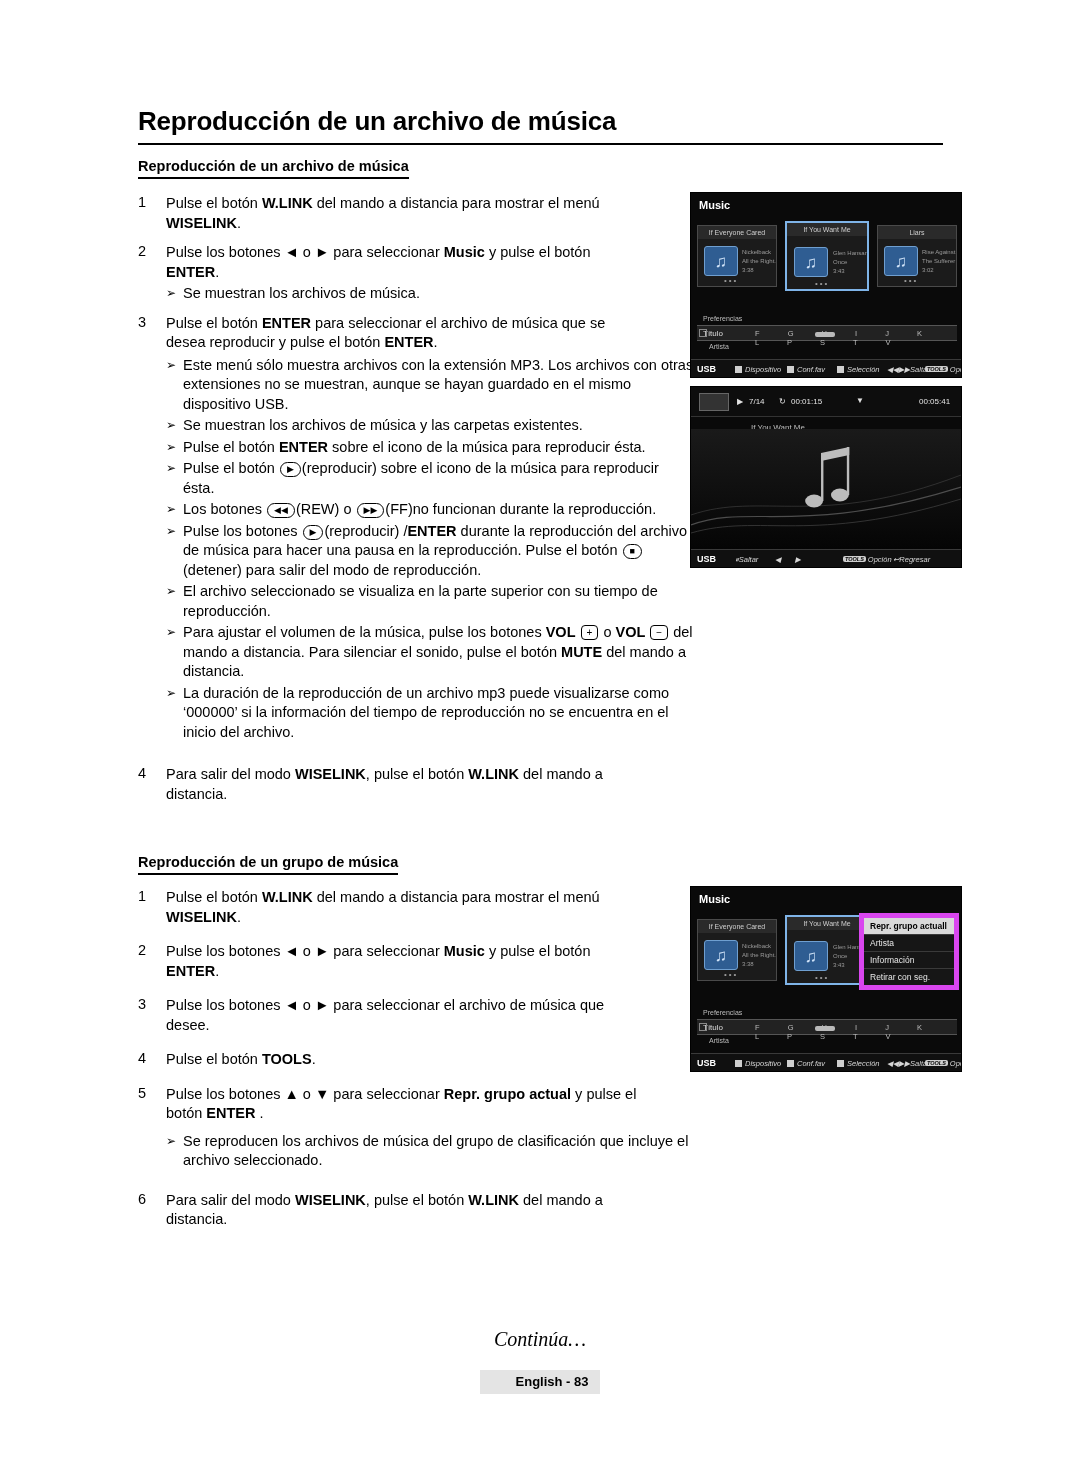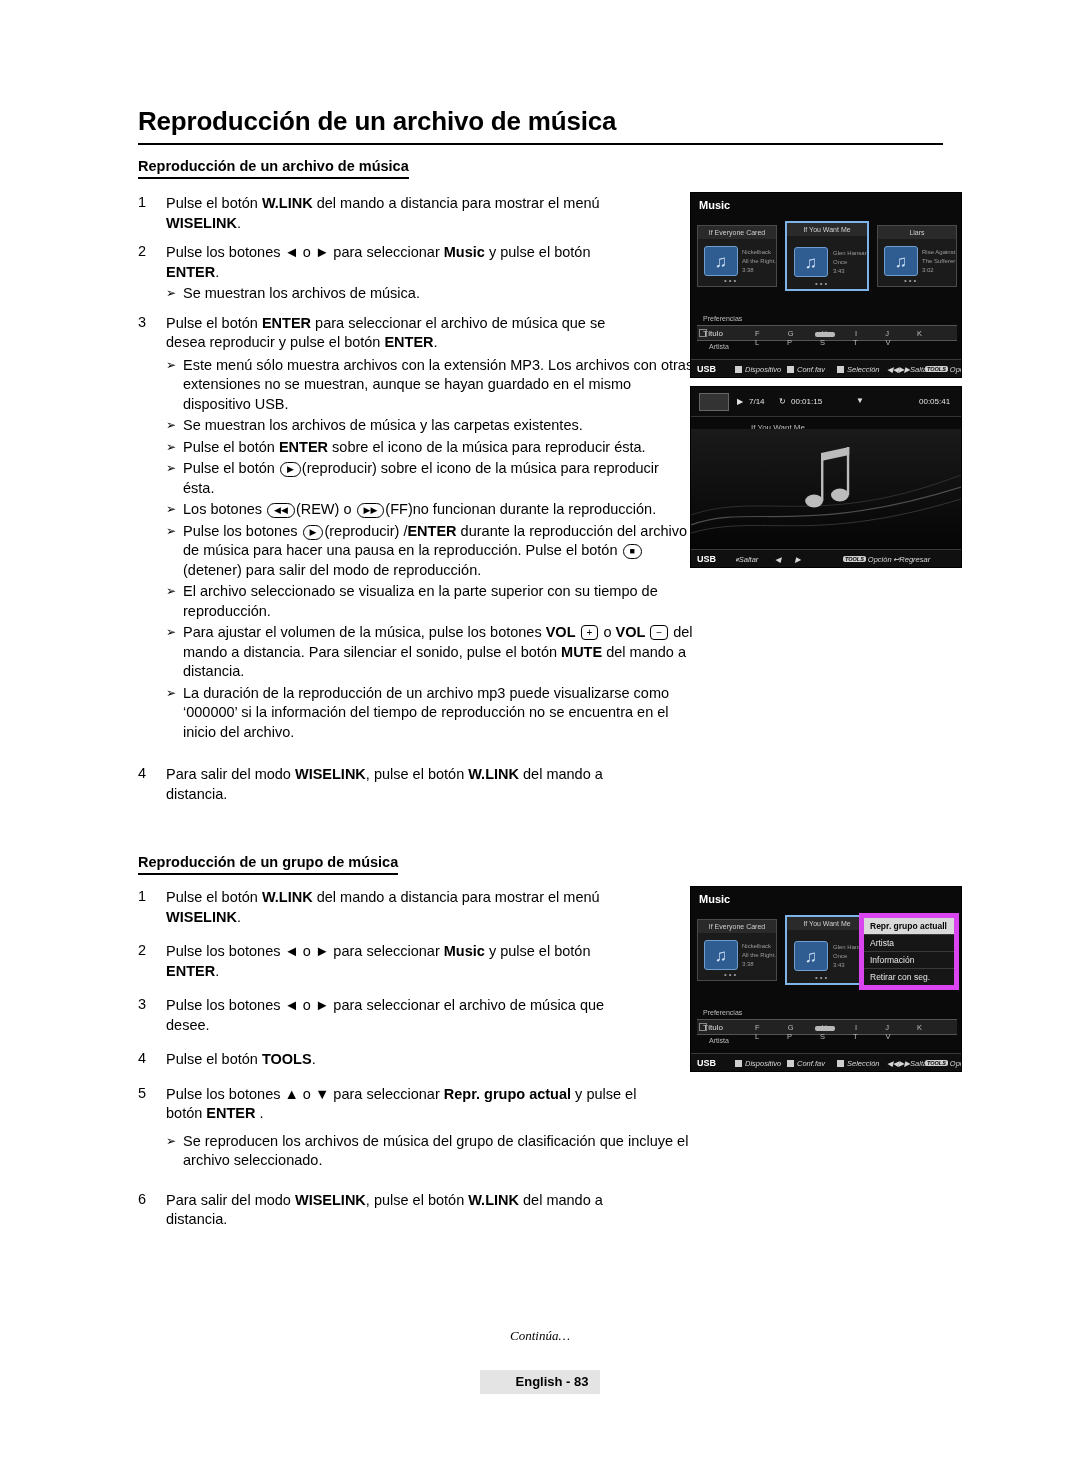--- a/index.html
+++ b/index.html
@@ -118,21 +118,21 @@
   }
   .tm-item {
     color:#e6e6e6; font-size:8.5px; padding:3px 6px; border-bottom:1px solid #3a3a3a;
     white-space:nowrap;
   }
   .tm-item.sel { background:#d9d9d9; color:#000; font-weight:bold; }
 
   
   .continua {
     position:absolute; left:0; top:1322px; width:1080px; text-align:center;
-    font-size:13px; font-style:italic; font-family:"Liberation Serif", serif;
+    font-size:20px; font-style:italic; font-family:"Liberation Serif", serif;
   }
   .pagebadge {
     position:absolute; left:480px; top:1364px; width:120px; height:24px;
     background:#e4e4e4; text-align:center; font-size:13px; font-weight:bold; line-height:24px;padding-left:24px;
   }
 </style>
 </head>
 <body>
 
 <div class="page">

